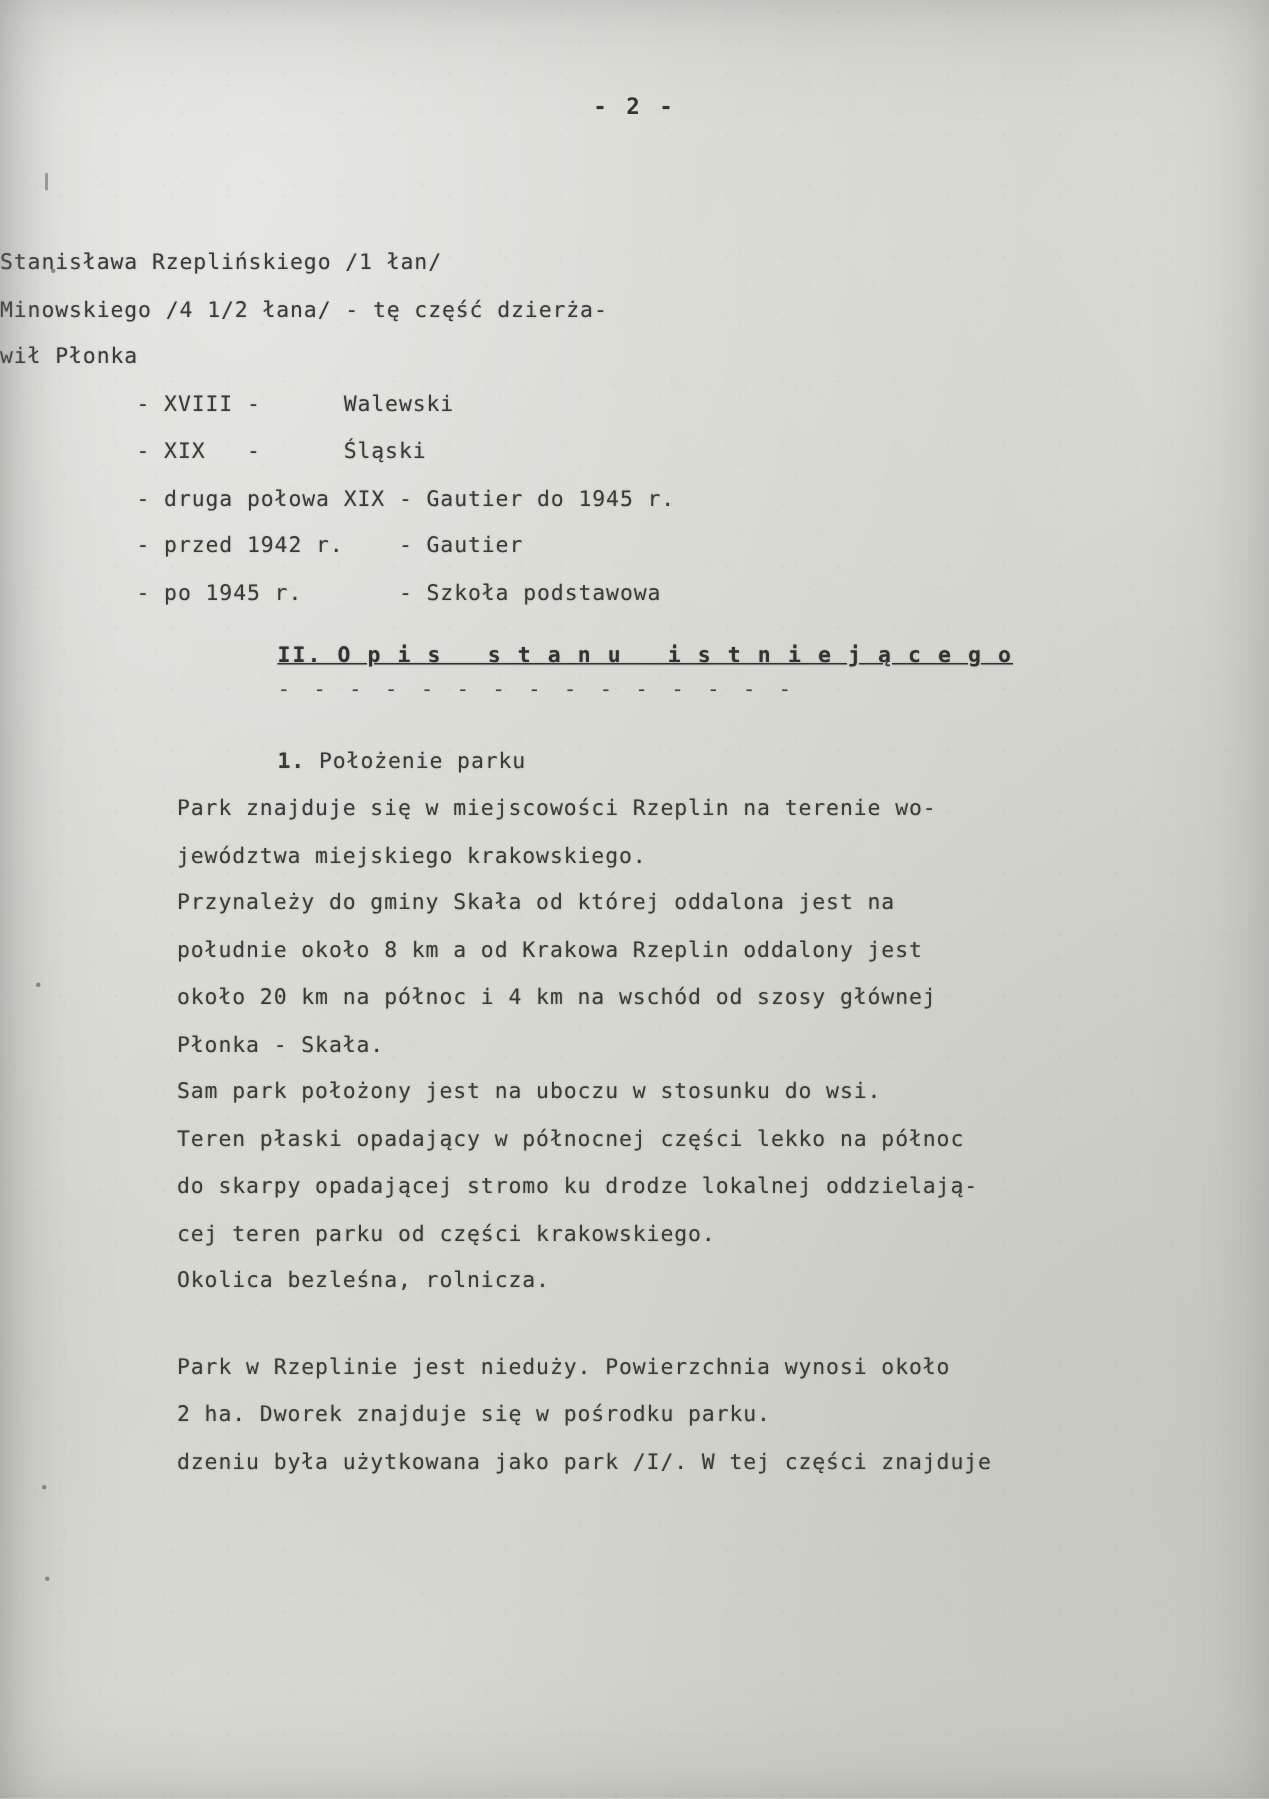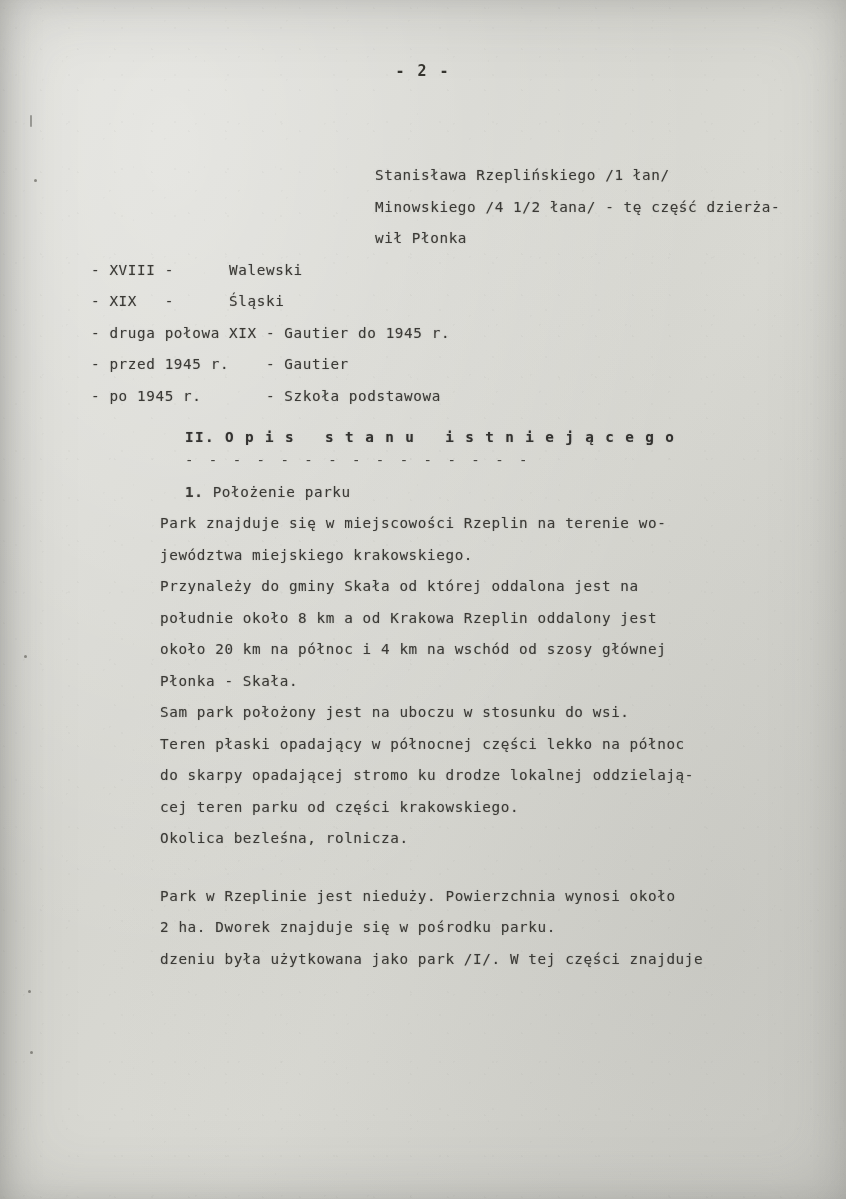--- a/index.html
+++ b/index.html
@@ -62,25 +62,25 @@
     width: 846px;
   }
   .ln {
     font-size: 14.3px;
     line-height: 31.5px;
     letter-spacing: 0.6px;
     color: #3b3a36;
     white-space: pre;
     text-shadow: 0 0 1.2px rgba(60,60,55,0.35);
   }
-  .indent-right { padding-left: 375px; }
+  .indent-right { }
   .indent-dash  { padding-left: 91px; }
-  .indent-sec   { padding-left: 185px; }
-  .indent-item  { padding-left: 185px; }
-  .indent-body  { padding-left: 118px; margin-left: 42px; }
+  .indent-sec   { padding-left: 185px; text-decoration: underline; }
+  .indent-item  { padding-left: 185px; margin-top: 16px; }
+  .indent-body  { padding-left: 118px; }
   .spacer-sm { height: 10px; }
   .spacer-md { height: 26px; }
   .heading {
     letter-spacing: 1.4px;
     font-weight: bold;
     color: #333230;
   }
   .dashrule {
     padding-left: 185px;
     font-size: 14px;
@@ -124,21 +124,21 @@
 
   <div class="content">
 
     <div class="ln indent-right">Stanisława Rzeplińskiego /1 łan/</div>
     <div class="ln indent-right">Minowskiego /4 1/2 łana/ - tę część dzierża-</div>
     <div class="ln indent-right">wił Płonka</div>
 
     <div class="ln indent-dash">- XVIII -      Walewski</div>
     <div class="ln indent-dash">- XIX   -      Śląski</div>
     <div class="ln indent-dash">- druga połowa XIX - Gautier do 1945 r.</div>
-    <div class="ln indent-dash">- przed 1945 r.    - Gautier</div>
+    <div class="ln indent-dash">- przed 1942 r.    - Gautier</div>
     <div class="ln indent-dash">- po 1945 r.       - Szkoła podstawowa</div>
 
     <div class="spacer-sm"></div>
 
     <div class="ln indent-sec heading">II. O p i s   s t a n u   i s t n i e j ą c e g o</div>
     <div class="dashrule">- - - - - - - - - - - - - - -</div>
 
     <div class="spacer-sm"></div>
 
     <div class="ln indent-item"><span class="item-label">1.</span> <span>Położenie parku</span></div>

